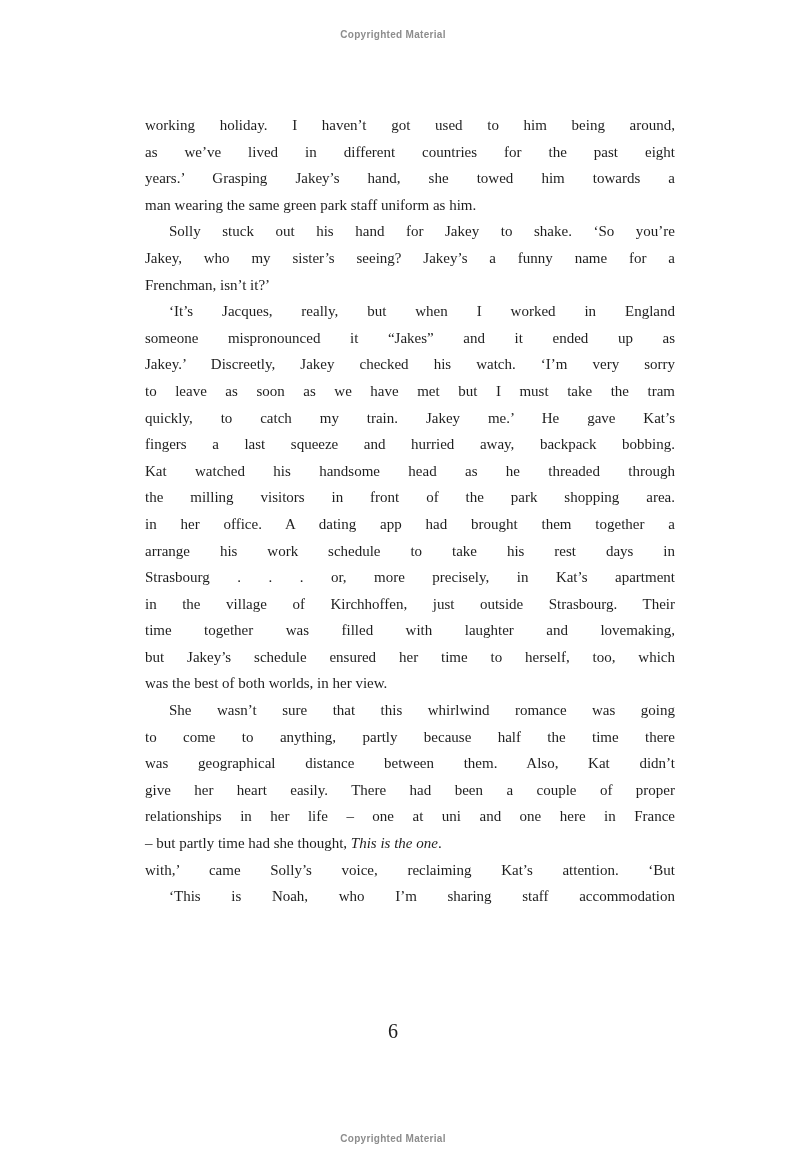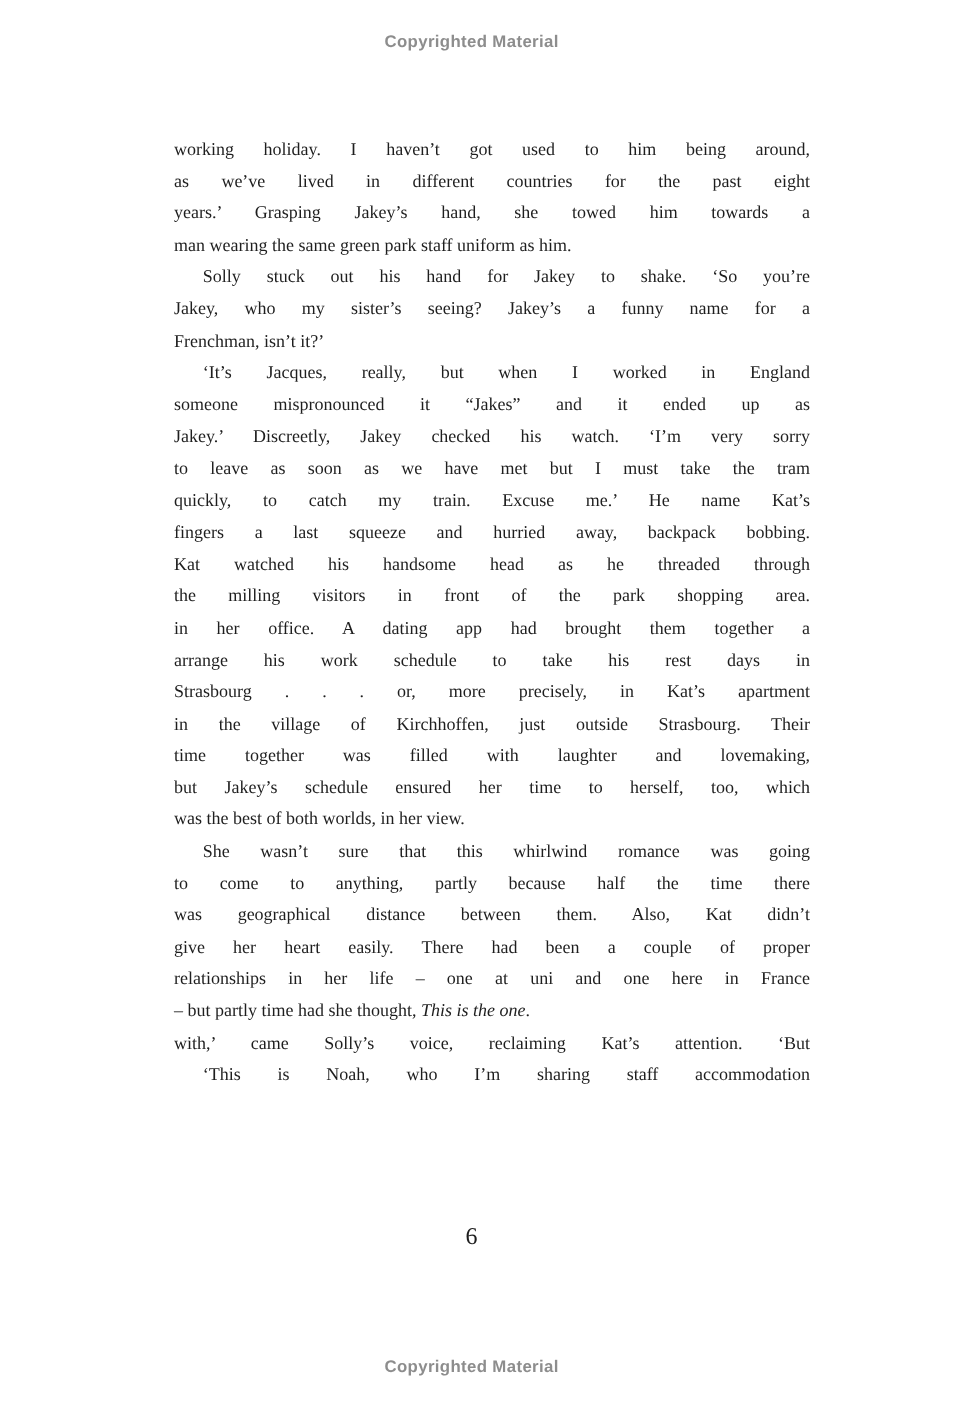--- a/index.html
+++ b/index.html
@@ -18,21 +18,21 @@
     font-family: "Liberation Serif", "DejaVu Serif", serif;
     color: var(--text-color);
   }
   .notice {
     position: absolute;
     left: 128px;
     width: 530px;
     text-align: center;
     font-family: "Liberation Sans", "DejaVu Sans", sans-serif;
     font-weight: bold;
-    font-size: 14px;
+    font-size: 10px;
     line-height: 15px;
     letter-spacing: 0.3px;
     color: var(--notice-color);
   }
   .notice.top { top: 27px; }
   .notice.bottom { top: 1131px; }
   .body-text {
     position: absolute;
     left: 145px;
     top: 112px;
@@ -76,21 +76,21 @@
       <div class="line"><span>as we’ve lived in different countries for the past eight</span></div>
       <div class="line"><span>years.’ Grasping Jakey’s hand, she towed him towards a</span></div>
       <div class="line para-end"><span>man wearing the same green park staff uniform as him.</span></div>
       <div class="line indent"><span>Solly stuck out his hand for Jakey to shake. ‘So you’re</span></div>
       <div class="line"><span>Jakey, who my sister’s seeing? Jakey’s a funny name for a</span></div>
       <div class="line para-end"><span>Frenchman, isn’t it?’</span></div>
       <div class="line indent"><span>‘It’s Jacques, really, but when I worked in England</span></div>
       <div class="line"><span>someone mispronounced it “Jakes” and it ended up as</span></div>
       <div class="line"><span>Jakey.’ Discreetly, Jakey checked his watch. ‘I’m very sorry</span></div>
       <div class="line"><span>to leave as soon as we have met but I must take the tram</span></div>
-      <div class="line"><span>quickly, to catch my train. Excuse me.’ He name Kat’s</span></div>
+      <div class="line"><span>quickly, to catch my train. Jakey me.’ He gave Kat’s</span></div>
       <div class="line"><span>fingers a last squeeze and hurried away, backpack bobbing.</span></div>
       <div class="line"><span>Kat watched his handsome head as he threaded through</span></div>
       <div class="line"><span>the milling visitors in front of the park shopping area.</span></div>
       <div class="line"><span>in her office. A dating app had brought them together a</span></div>
       <div class="line"><span>arrange his work schedule to take his rest days in</span></div>
       <div class="line"><span>Strasbourg . . . or, more precisely, in Kat’s apartment</span></div>
       <div class="line"><span>in the village of Kirchhoffen, just outside Strasbourg. Their</span></div>
       <div class="line"><span>time together was filled with laughter and lovemaking,</span></div>
       <div class="line"><span>but Jakey’s schedule ensured her time to herself, too, which</span></div>
       <div class="line para-end"><span>was the best of both worlds, in her view.</span></div>

